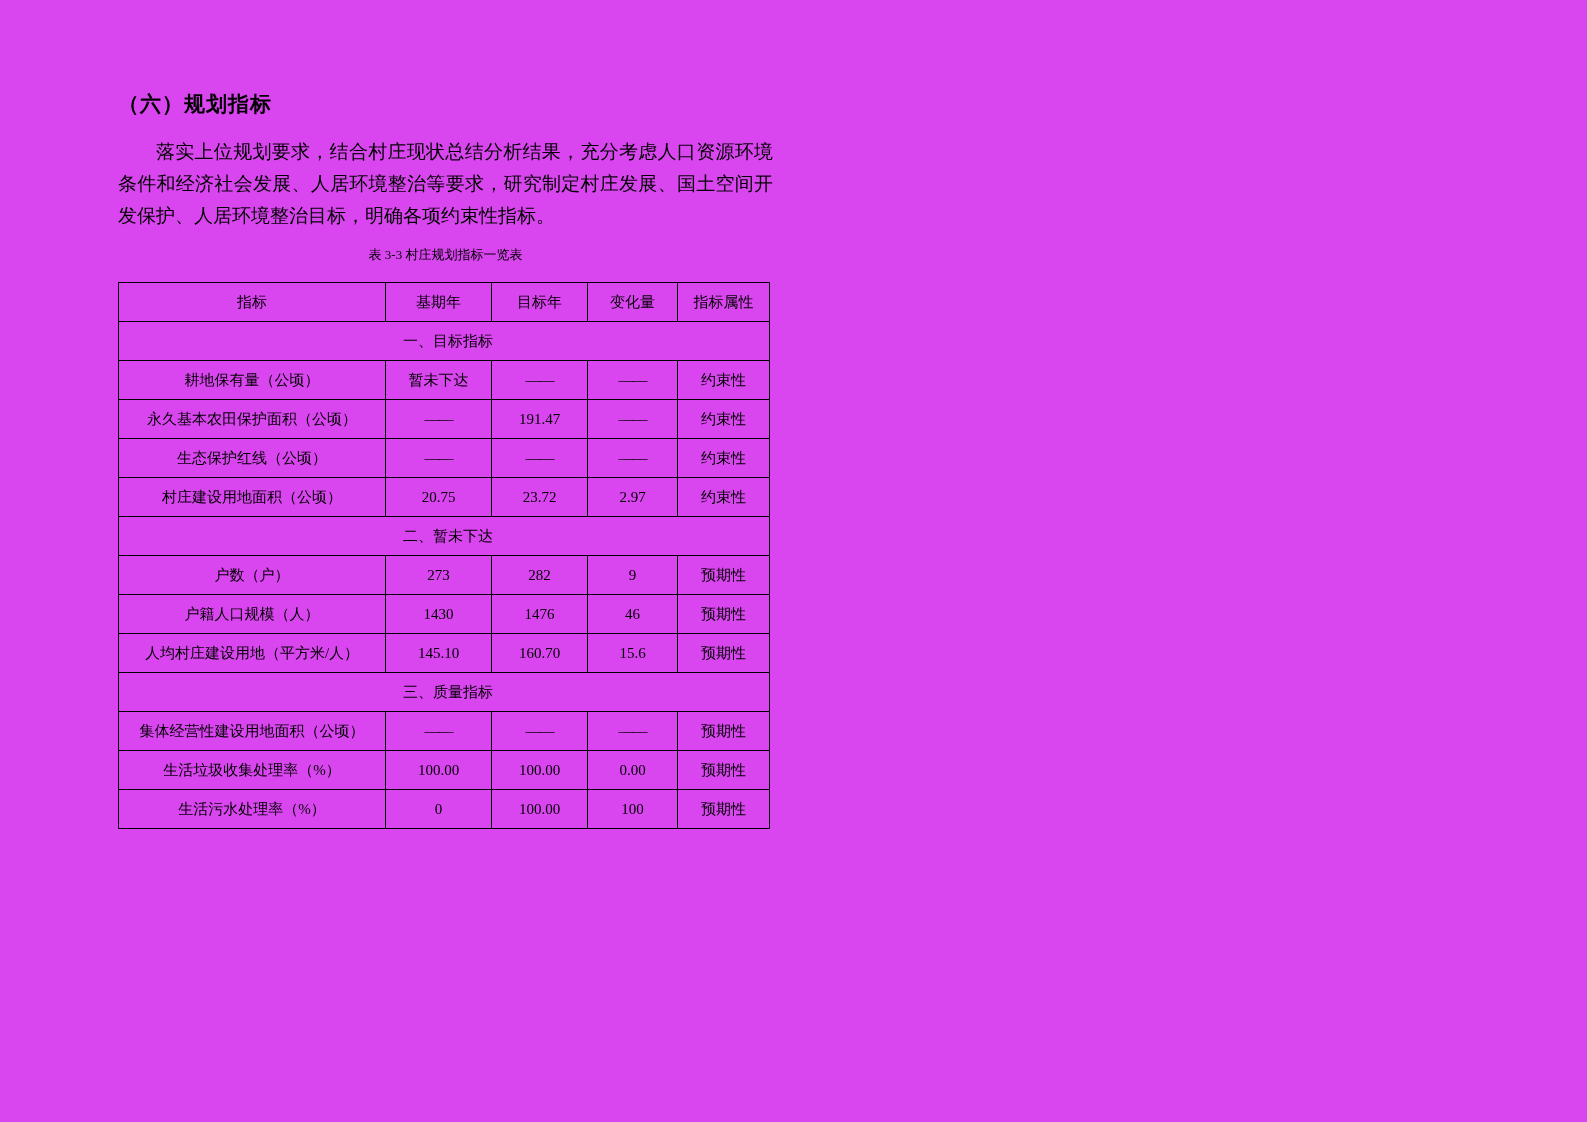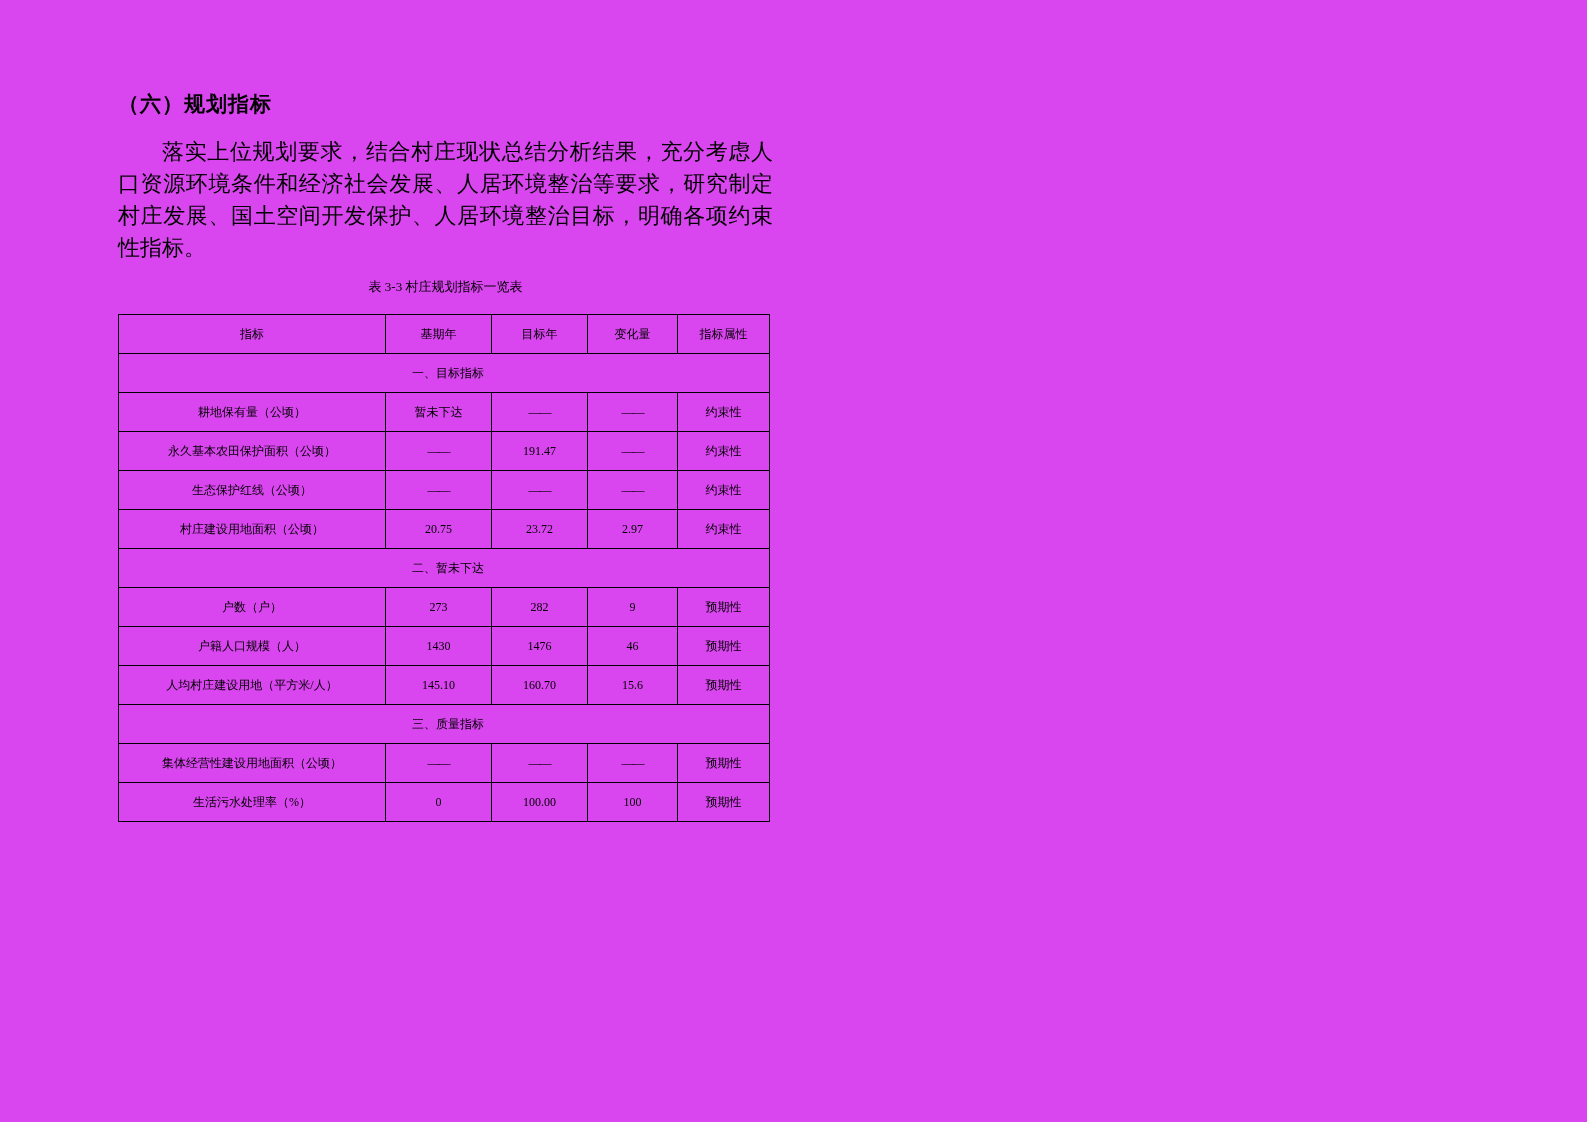--- a/index.html
+++ b/index.html
@@ -25,39 +25,39 @@
   }
   .heading {
     font-family: "Liberation Sans", "DejaVu Sans", sans-serif;
     font-weight: bold;
     font-size: 21px;
     letter-spacing: 1px;
     margin: 0 0 18px 0;
     color: #000;
   }
   .para {
-    font-size: 22px;
+    font-size: 19px;
     line-height: 32px;
     text-align: justify;
     text-justify: inter-ideograph;
     text-indent: 2em;
     margin: 0 0 6px 0;
     width: 655px;
   }
   .table-caption {
     font-size: 13px;
     text-align: center;
     margin: 14px 0 18px 0;
     width: 655px;
     font-family: "Liberation Serif", "DejaVu Serif", serif;
   }
   table.indicators {
     border-collapse: collapse;
     width: 651px;
-    font-size: 12px;
+    font-size: 15px;
     table-layout: fixed;
   }
   table.indicators td {
     border: 1px solid #000000;
     height: 34px;
     padding: 2px 4px;
     text-align: center;
     vertical-align: middle;
     line-height: 18px;
   }
@@ -163,20 +163,27 @@
         </tr>
 
         <tr>
           <td>集体经营性建设用地面积（公顷）</td>
           <td class="dash">——</td>
           <td class="dash">——</td>
           <td class="dash">——</td>
           <td>预期性</td>
         </tr>
         <tr>
+          <td>生活垃圾收集处理率（%）</td>
+          <td>100.00</td>
+          <td>100.00</td>
+          <td>0.00</td>
+          <td>预期性</td>
+        </tr>
+        <tr>
           <td>生活污水处理率（%）</td>
           <td>0</td>
           <td>100.00</td>
           <td>100</td>
           <td>预期性</td>
         </tr>
       </tbody>
     </table>
 
   </div>

